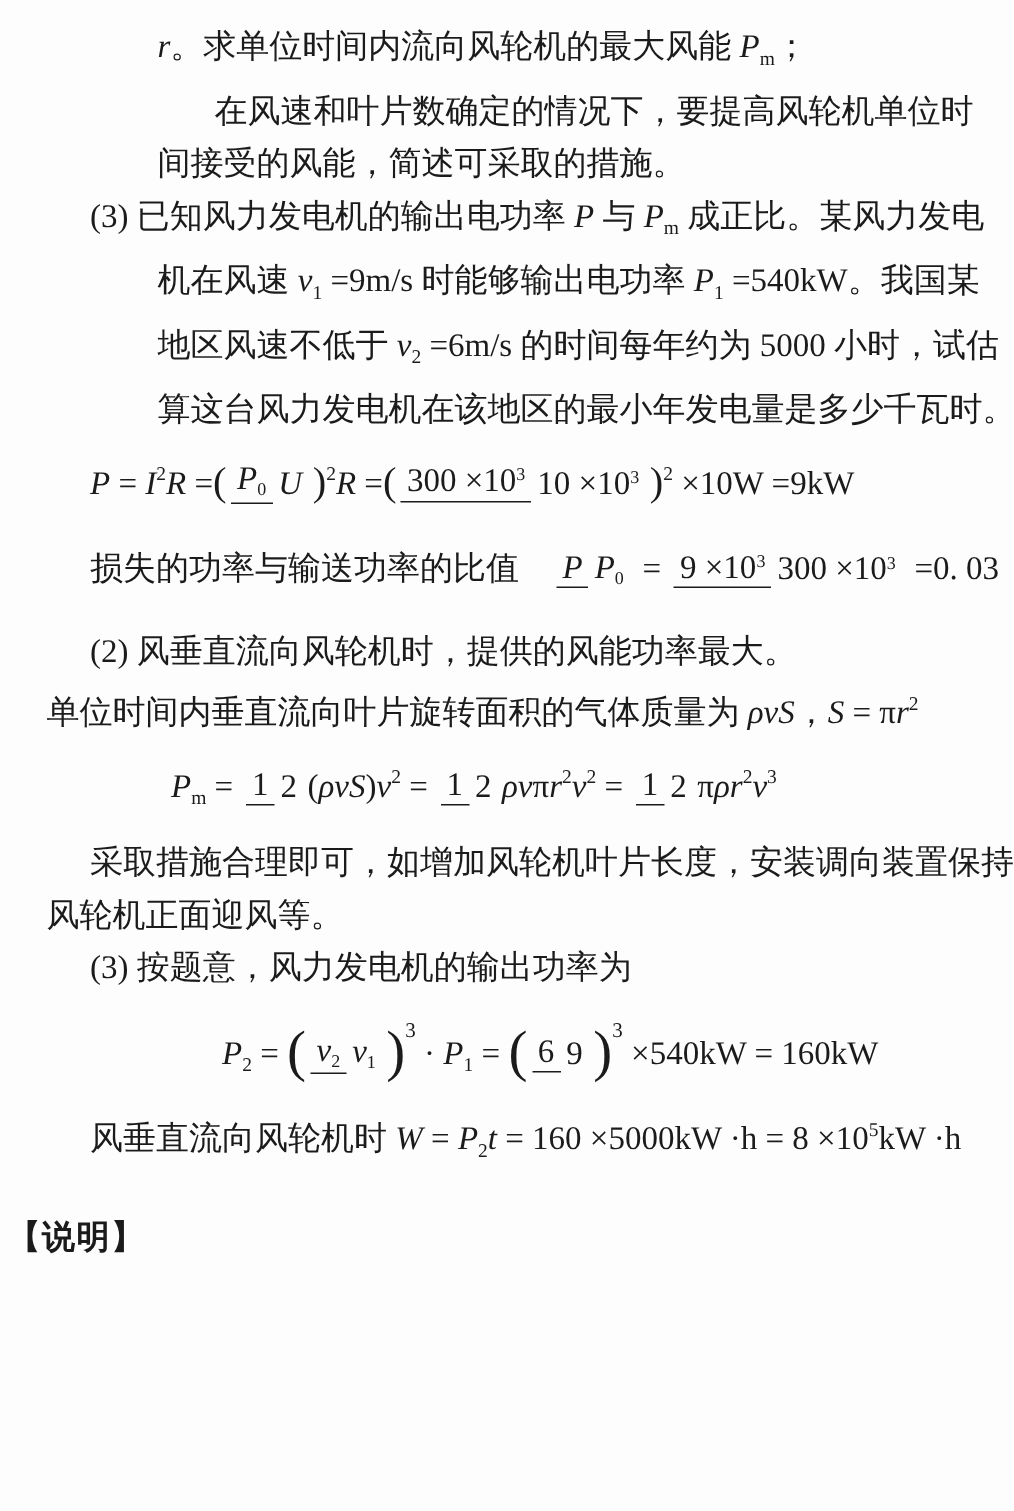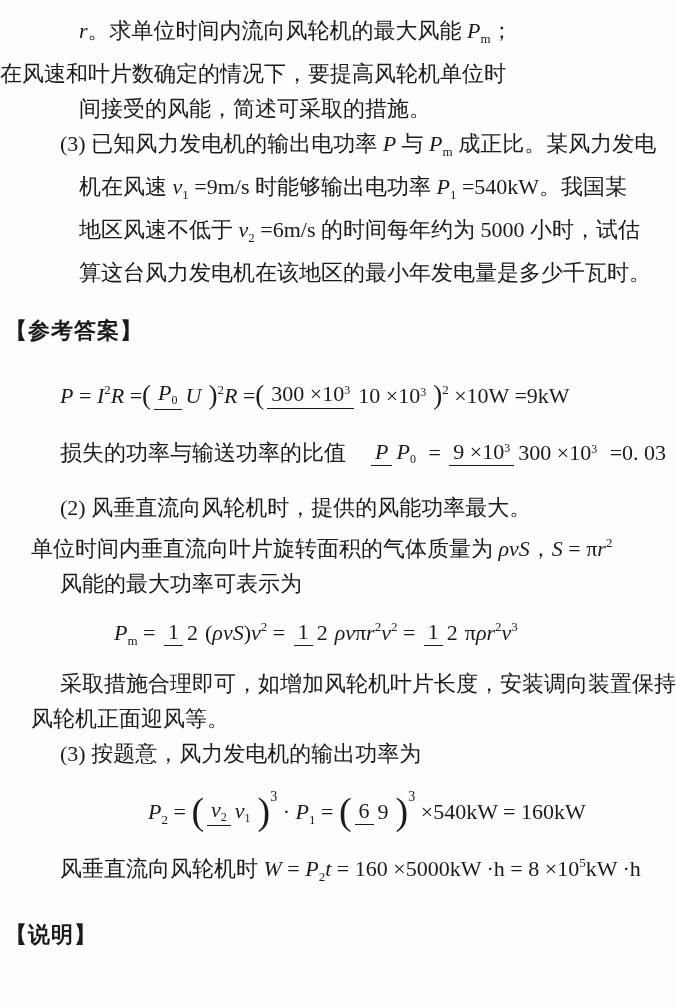--- a/index.html
+++ b/index.html
@@ -20,22 +20,22 @@
   .heading {
     font-weight:700;
     line-height:38px;
     padding-left:5px;
     white-space:nowrap;
     letter-spacing:1px;
   }
   
   .ind-full  { padding-left:31px;  }
   .ind-para  { padding-left:60px;  }
-  .ind-hang  { padding-left:79px; }
-  .ind-hang2 { }
+  .ind-hang  { padding-left:105px; }
+  .ind-hang2 { padding-left:143px; }
   .formula { margin:8px 0; white-space:nowrap; }
   .f1 { padding-left:60px; }
   .f2 { padding-left:114px; }
   .f3 { padding-left:148px; }
   .ratio { padding-left:60px; margin:20px 0; }
   
   .tk-r  { }
   .tk-i  { font-style:italic; }
   .tk-sub { font-size:13px; vertical-align:-5px; }
   .tk-sup { font-size:13px; vertical-align:9px; }
@@ -59,42 +59,40 @@
 
   <p class="line ind-hang"><span class="tk-i">r</span><span class="tk-r">。求单位时间内流向风轮机的最大风能 </span><span class="tk-i">P</span><span class="tk-sub">m</span><span class="tk-r">；</span></p>
   <p class="line ind-hang2"><span class="tk-r">在风速和叶片数确定的情况下，要提高风轮机单位时</span></p>
   <p class="line ind-hang"><span class="tk-r">间接受的风能，简述可采取的措施。</span></p>
 
   <p class="line ind-para"><span class="tk-r">(3) 已知风力发电机的输出电功率 </span><span class="tk-i">P</span><span class="tk-r"> 与 </span><span class="tk-i">P</span><span class="tk-sub">m</span><span class="tk-r"> 成正比。某风力发电</span></p>
   <p class="line ind-hang"><span class="tk-r">机在风速 </span><span class="tk-i">v</span><span class="tk-sub">1</span><span class="tk-r"> =9m/s 时能够输出电功率 </span><span class="tk-i">P</span><span class="tk-sub">1</span><span class="tk-r"> =540kW。我国某</span></p>
   <p class="line ind-hang"><span class="tk-r">地区风速不低于 </span><span class="tk-i">v</span><span class="tk-sub">2</span><span class="tk-r"> =6m/s 的时间每年约为 5000 小时，试估</span></p>
   <p class="line ind-hang"><span class="tk-r">算这台风力发电机在该地区的最小年发电量是多少千瓦时。</span></p>
 
-  <p class="heading">【参考答案】</p>
 
 
   <p class="line formula f1"><span class="tk-i">P</span><span class="tk-r"> = </span><span class="tk-i">I</span><span class="tk-sup">2</span><span class="tk-i">R</span><span class="tk-r"> =</span><span class="tk-mp">(</span><span class="frac">
         <span class="num"><span class="tk-i">P</span><span class="tk-sub">0</span></span>
         <span class="den"><span class="tk-i">U</span></span>
       </span><span class="tk-mp">)</span><span class="tk-sup">2</span><span class="tk-i">R</span><span class="tk-r"> =</span><span class="tk-mp">(</span><span class="frac">
         <span class="num"><span class="tk-r">300 ×10</span><span class="tk-sup">3</span></span>
         <span class="den"><span class="tk-r">10 ×10</span><span class="tk-sup">3</span></span>
       </span><span class="tk-mp">)</span><span class="tk-sup">2</span><span class="tk-r"> ×10W =9kW</span></p>
 
   <p class="line ratio"><span class="tk-r">损失的功率与输送功率的比值　</span><span class="frac">
         <span class="num"><span class="tk-i">P</span></span>
         <span class="den"><span class="tk-i">P</span><span class="tk-sub">0</span></span>
       </span><span class="tk-r"> = </span><span class="frac">
         <span class="num"><span class="tk-r">9 ×10</span><span class="tk-sup">3</span></span>
         <span class="den"><span class="tk-r">300 ×10</span><span class="tk-sup">3</span></span>
       </span><span class="tk-r"> =0. 03</span></p>
 
   <p class="line ind-para"><span class="tk-r">(2) 风垂直流向风轮机时，提供的风能功率最大。</span></p>
   <p class="line ind-full"><span class="tk-r">单位时间内垂直流向叶片旋转面积的气体质量为 </span><span class="tk-i">ρvS</span><span class="tk-r">，</span><span class="tk-i">S</span><span class="tk-r"> = π</span><span class="tk-i">r</span><span class="tk-sup">2</span></p>
-  <p class="line ind-para"><span class="tk-r">风能的最大功率可表示为</span></p>
 
   <p class="line formula f2"><span class="tk-i">P</span><span class="tk-sub">m</span><span class="tk-r"> = </span><span class="frac">
         <span class="num"><span class="tk-r">1</span></span>
         <span class="den"><span class="tk-r">2</span></span>
       </span><span class="tk-r">(</span><span class="tk-i">ρvS</span><span class="tk-r">)</span><span class="tk-i">v</span><span class="tk-sup">2</span><span class="tk-r"> = </span><span class="frac">
         <span class="num"><span class="tk-r">1</span></span>
         <span class="den"><span class="tk-r">2</span></span>
       </span><span class="tk-i">ρv</span><span class="tk-r">π</span><span class="tk-i">r</span><span class="tk-sup">2</span><span class="tk-i">v</span><span class="tk-sup">2</span><span class="tk-r"> = </span><span class="frac">
         <span class="num"><span class="tk-r">1</span></span>
         <span class="den"><span class="tk-r">2</span></span>

